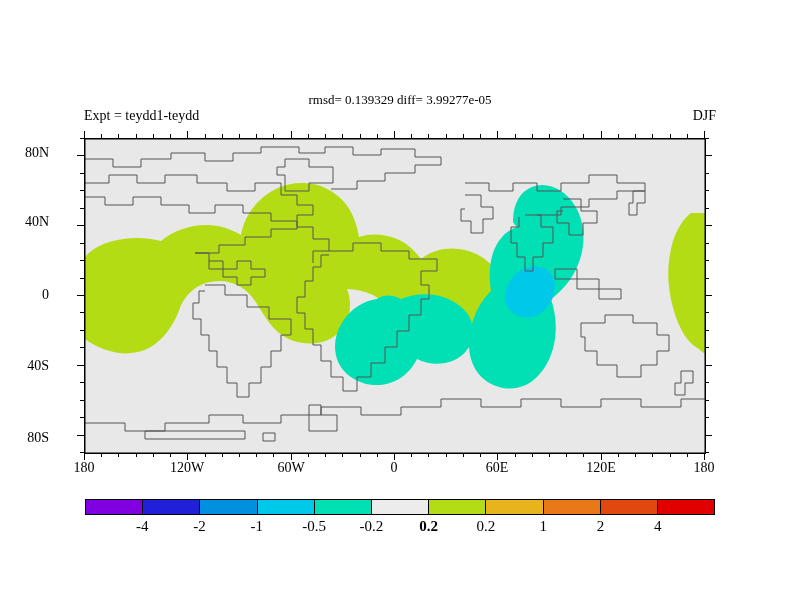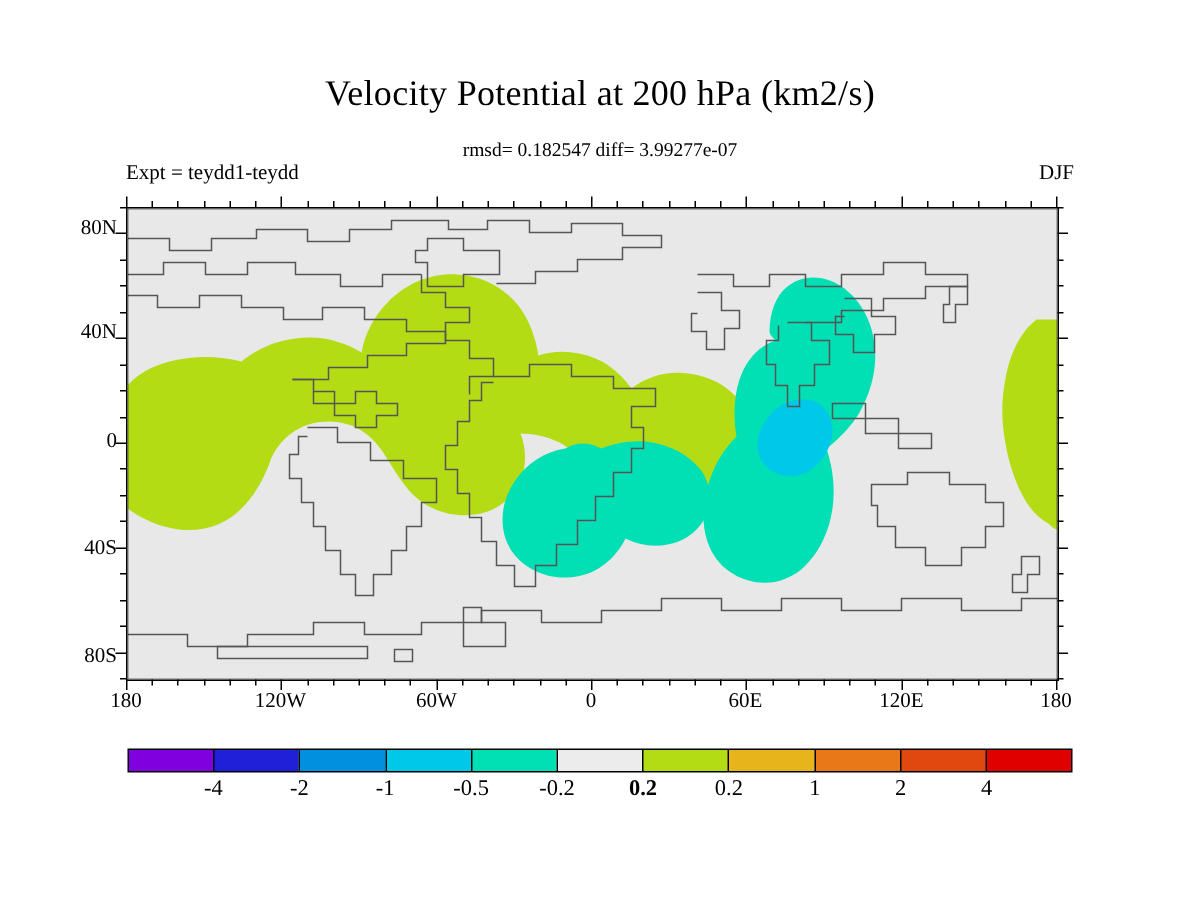--- a/index.html
+++ b/index.html
@@ -72,21 +72,21 @@
   }
   .plot-svg {
     position: absolute;
     left: 0; top: 0;
     width: 620px;
     height: 314px;
     display: block;
   }
   .ytick-label {
     position: absolute;
-    right: 722px;
+    right: 751px;
     font-size: 14px;
     text-align: right;
     white-space: nowrap;
     transform: translateY(-50%);
   }
   .xtick-label {
     position: absolute;
     top: 460px;
     font-size: 14px;
     text-align: center;
@@ -121,23 +121,22 @@
     text-align: center;
     transform: translateX(-50%);
     white-space: nowrap;
   }
 </style>
 </head>
 <body>
 
 <div id="figure">
 
-  <div class="title">Velocity Potential at 200 hPa (km2/s)</div>
-
-  <div class="stat-line">rmsd= 0.182547 diff= 3.99277e-07</div>
+
+  <div class="stat-line">rmsd= 0.139329 diff= 3.99277e-05</div>
 
 
   <div class="expt-label">Expt = teydd1-teydd</div>
 
   <div class="season-label">DJF</div>
 
   <div class="plot-frame">
     <svg class="plot-svg" viewBox="0 0 620 314" preserveAspectRatio="none">
       <rect x="0" y="0" width="620" height="314" fill="#e8e8e8"></rect>
 

